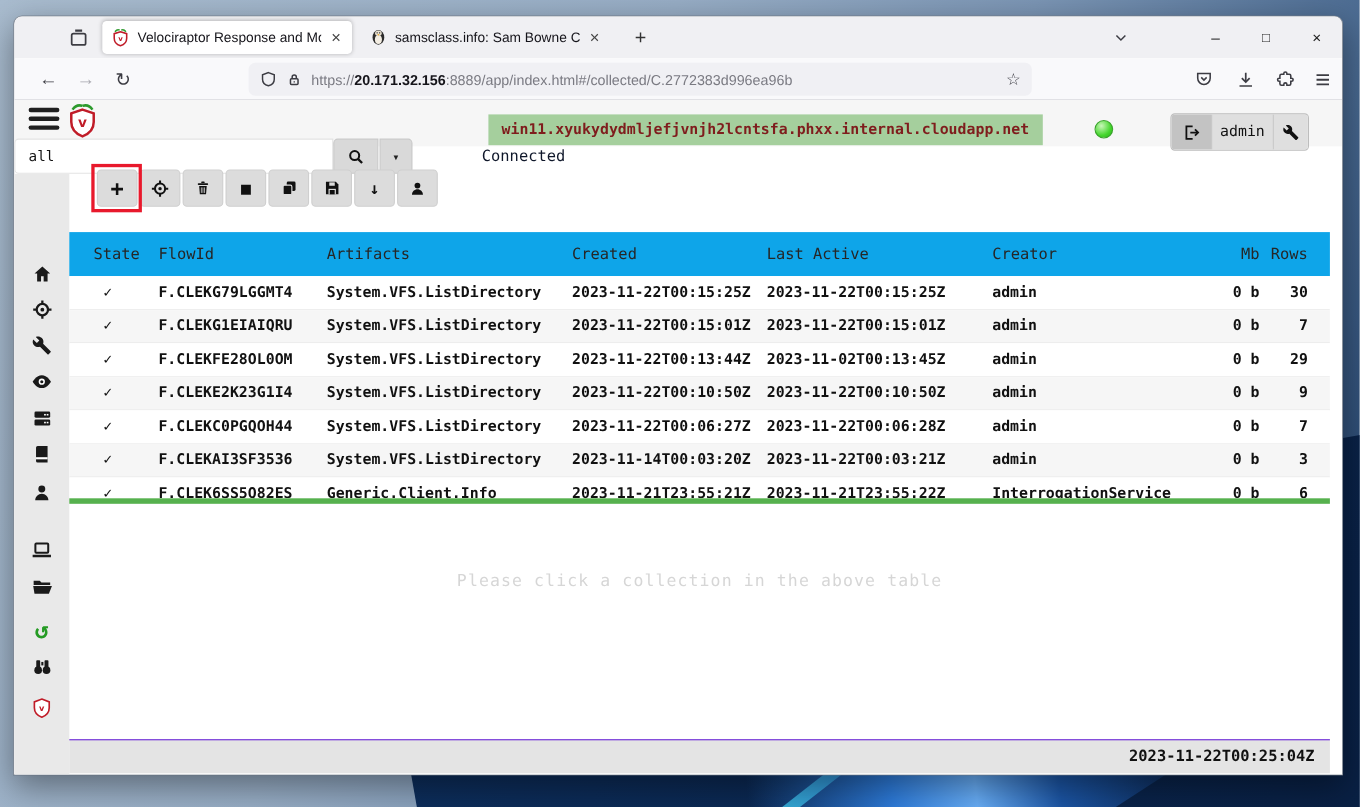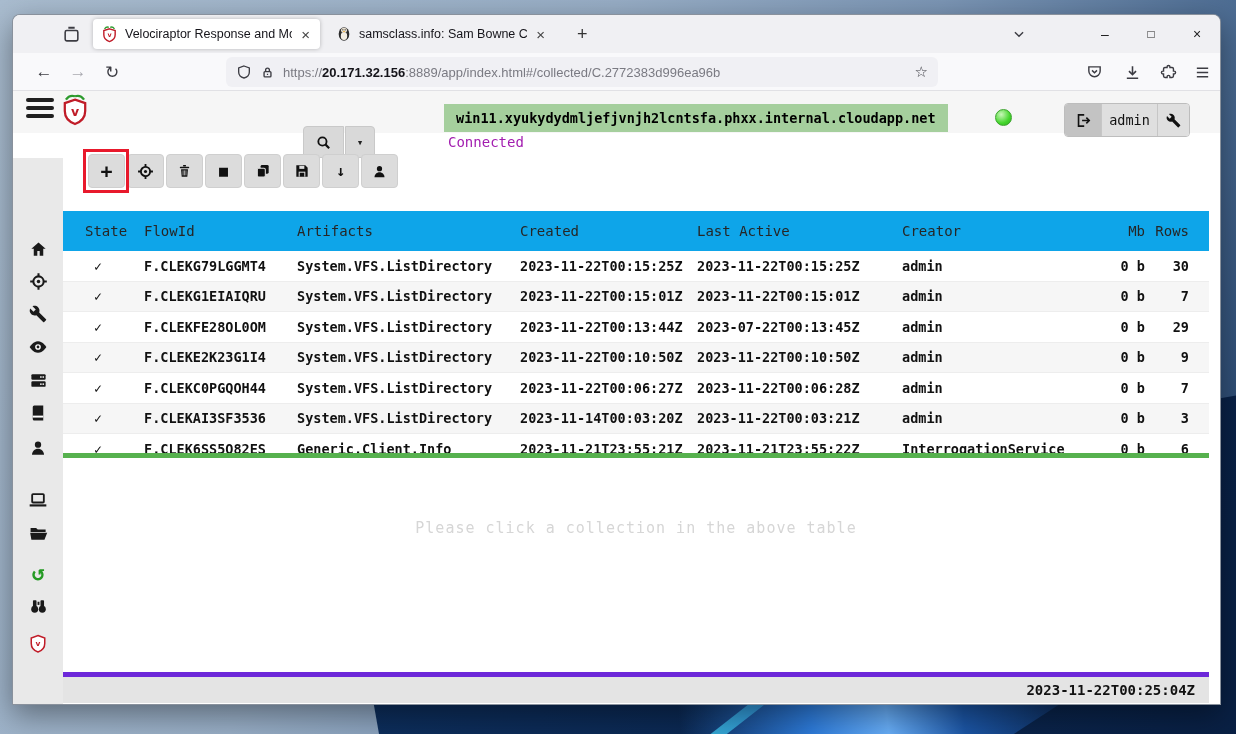--- a/index.html
+++ b/index.html
@@ -56,24 +56,24 @@
 
   .search-input { position:absolute; left:0px; top:35px; width:290px; height:32px; background:#fff;
     border:1px solid #e3e3e3; border-radius:4px 0 0 4px; font-size:13px; color:#111; 
     display:flex; align-items:center; padding-left:12px; }
   .search-btn, .search-caret { position:absolute; top:35px; height:32px; background:#d9d9d9;
     border:1px solid #c9c9c9; display:flex; align-items:center; justify-content:center; }
   .search-btn  { left:290px; width:41px; border-radius:4px 0 0 4px; }
   .search-caret{ left:332px; width:30px; border-radius:0 4px 4px 0; font-size:11px; color:#222; }
 
   .host-badge { position:absolute; left:431px; top:13px; height:28px; background:#a5cf9d;
-    display:flex; align-items:center; padding:0 12px; font-size:13.5px; font-weight:bold; color:#000000; }
+    display:flex; align-items:center; padding:0 12px; font-size:13.5px; font-weight:bold; color:#7f1d1d; }
   .conn-dot { position:absolute; left:982px; top:18px; width:17px; height:17px; border-radius:50%;
     background:radial-gradient(circle at 35% 30%, #c9f7b9, #44d62c 60%, #2fae1f); border:1px solid #3aa32c; }
-  .conn-status { position:absolute; left:435px; top:43px; font-size:14px; color:#a21caf; }
+  .conn-status { position:absolute; left:425px; top:43px; font-size:14px; color:#0f172a; }
 
   .admin-group { position:absolute; left:1051px; top:12px; height:34px; display:flex;
     border-radius:4px; overflow:hidden; border:1px solid #bdbdbd; }
   .admin-group .seg { display:flex; align-items:center; justify-content:center; }
   .seg.logout { width:36px; background:#c3c3c3; }
   .seg.uname  { width:56px; background:#dfdfdf; font-size:13.5px; color:#111; border-left:1px solid #c6c6c6; }
   .seg.wrench { width:32px; background:#dfdfdf; border-left:1px solid #c6c6c6; }
 
   .sidebar { position:absolute; left:0; top:67px; width:50px; bottom:0; background:#e9e9e9; }
   .side-item { position:absolute; left:0; width:50px; height:24px; display:flex; align-items:center; justify-content:center; }
@@ -102,21 +102,21 @@
   .c5 { width:219px; padding-left:8px;margin-left:28px; }
   .c6 { width:34px;  text-align:right; padding-right:2px; }
   .c7 { width:46px;  text-align:right; padding-right:4px; }
 
   .green-divider { position:absolute; left:50px; top:362px; width:1146px; height:5px; background:#56b14e; }
 
   .empty-msg { position:absolute; left:50px; top:428px; width:1146px; text-align:center;
     font-size:15px; color:#d6d6d6; letter-spacing:1px; }
 
   .statusbar { position:absolute; left:50px; bottom:1px; width:1146px; height:31px; background:#e4e4e4;
-    border-top:5px solid #6d28d9; display:flex; align-items:center; justify-content:flex-end;
+    border-top:1px solid #6d28d9; display:flex; align-items:center; justify-content:flex-end;
     padding-right:14px; font-size:14px; font-weight:bold; color:#111; }
 
   svg { display:block; }
 </style>
 </head>
 <body>
 
 <div class="wall-dark"></div>
 <div class="wall-beam1"></div>
 <div class="wall-beam2"></div>
@@ -225,20 +225,23 @@
 
     <div class="vr-logo">
       <svg width="28" height="34" viewBox="0 0 24 30">
         <path d="M4 5c2-3 5-4 8-3" stroke="#2c9a2c" stroke-width="2" fill="none"></path>
         <path d="M20 5c-2-3-5-4-8-3" stroke="#2c9a2c" stroke-width="2" fill="none"></path>
         <path d="M12 5l9 3v7c0 6.5-5 10-9 11.5C8 25 3 21.5 3 15V8z" fill="#fff" stroke="#c01c28" stroke-width="2"></path>
         <text x="12" y="19" text-anchor="middle" font-size="11" font-weight="bold" fill="#c01c28" font-family="DejaVu Sans, sans-serif">v</text>
       </svg>
     </div>
 
+    <div class="search-input">
+      <span>all</span>
+    </div>
     <div class="search-btn">
       <svg width="17" height="17" viewBox="0 0 24 24" fill="none" stroke="#111" stroke-width="2.6">
         <circle cx="10.5" cy="10.5" r="5.8"></circle>
           <path d="M15 15l5 5" stroke-width="3"></path>
       </svg>
     </div>
     <div class="search-caret">▾</div>
 
     <div class="host-badge">win11.xyukydydmljefjvnjh2lcntsfa.phxx.internal.cloudapp.net</div>
     <div class="conn-dot"></div>
@@ -417,21 +420,21 @@
             <div class="cell d c4">2023-11-22T00:15:01Z</div>
             <div class="cell d c5">admin</div>
             <div class="cell d c6">0 b</div>
             <div class="cell d c7">7</div>
           </div>
           <div class="trow">
             <div class="cell d c0">✓</div>
             <div class="cell d c1">F.CLEKFE28OL0OM</div>
             <div class="cell d c2">System.VFS.ListDirectory</div>
             <div class="cell d c3">2023-11-22T00:13:44Z</div>
-            <div class="cell d c4">2023-07-22T00:13:45Z</div>
+            <div class="cell d c4">2023-11-02T00:13:45Z</div>
             <div class="cell d c5">admin</div>
             <div class="cell d c6">0 b</div>
             <div class="cell d c7">29</div>
           </div>
           <div class="trow alt">
             <div class="cell d c0">✓</div>
             <div class="cell d c1">F.CLEKE2K23G1I4</div>
             <div class="cell d c2">System.VFS.ListDirectory</div>
             <div class="cell d c3">2023-11-22T00:10:50Z</div>
             <div class="cell d c4">2023-11-22T00:10:50Z</div>

